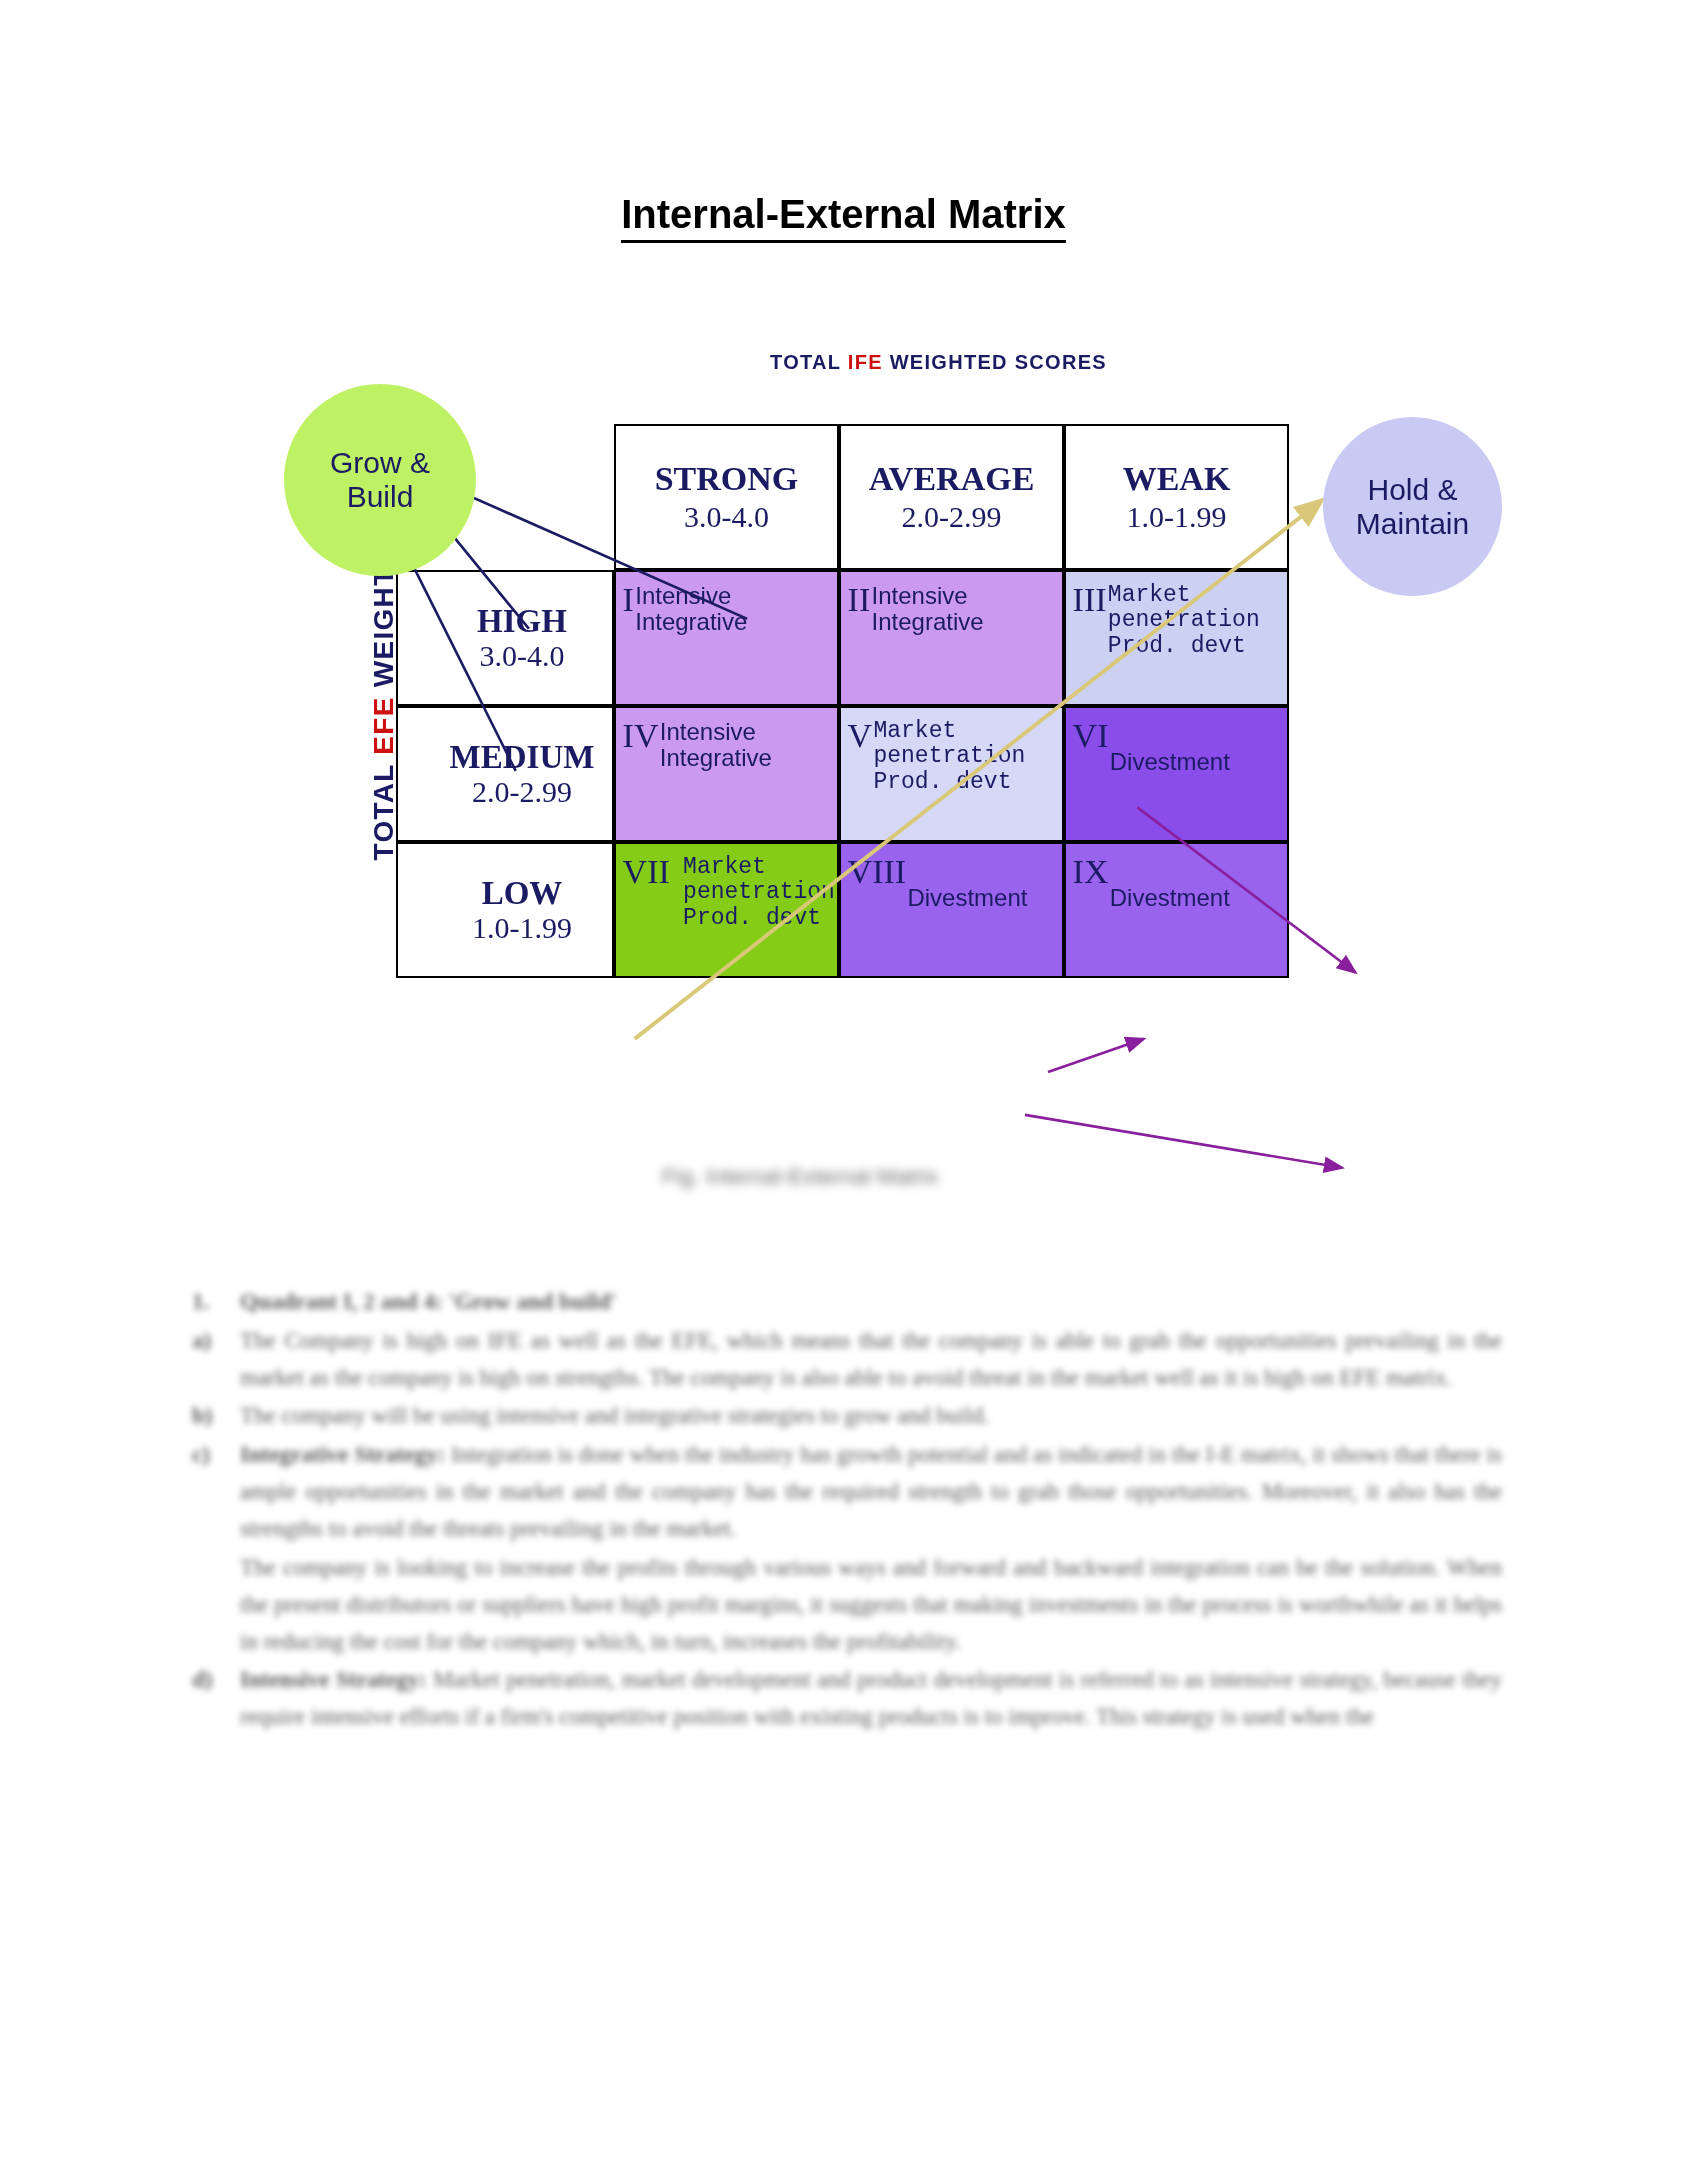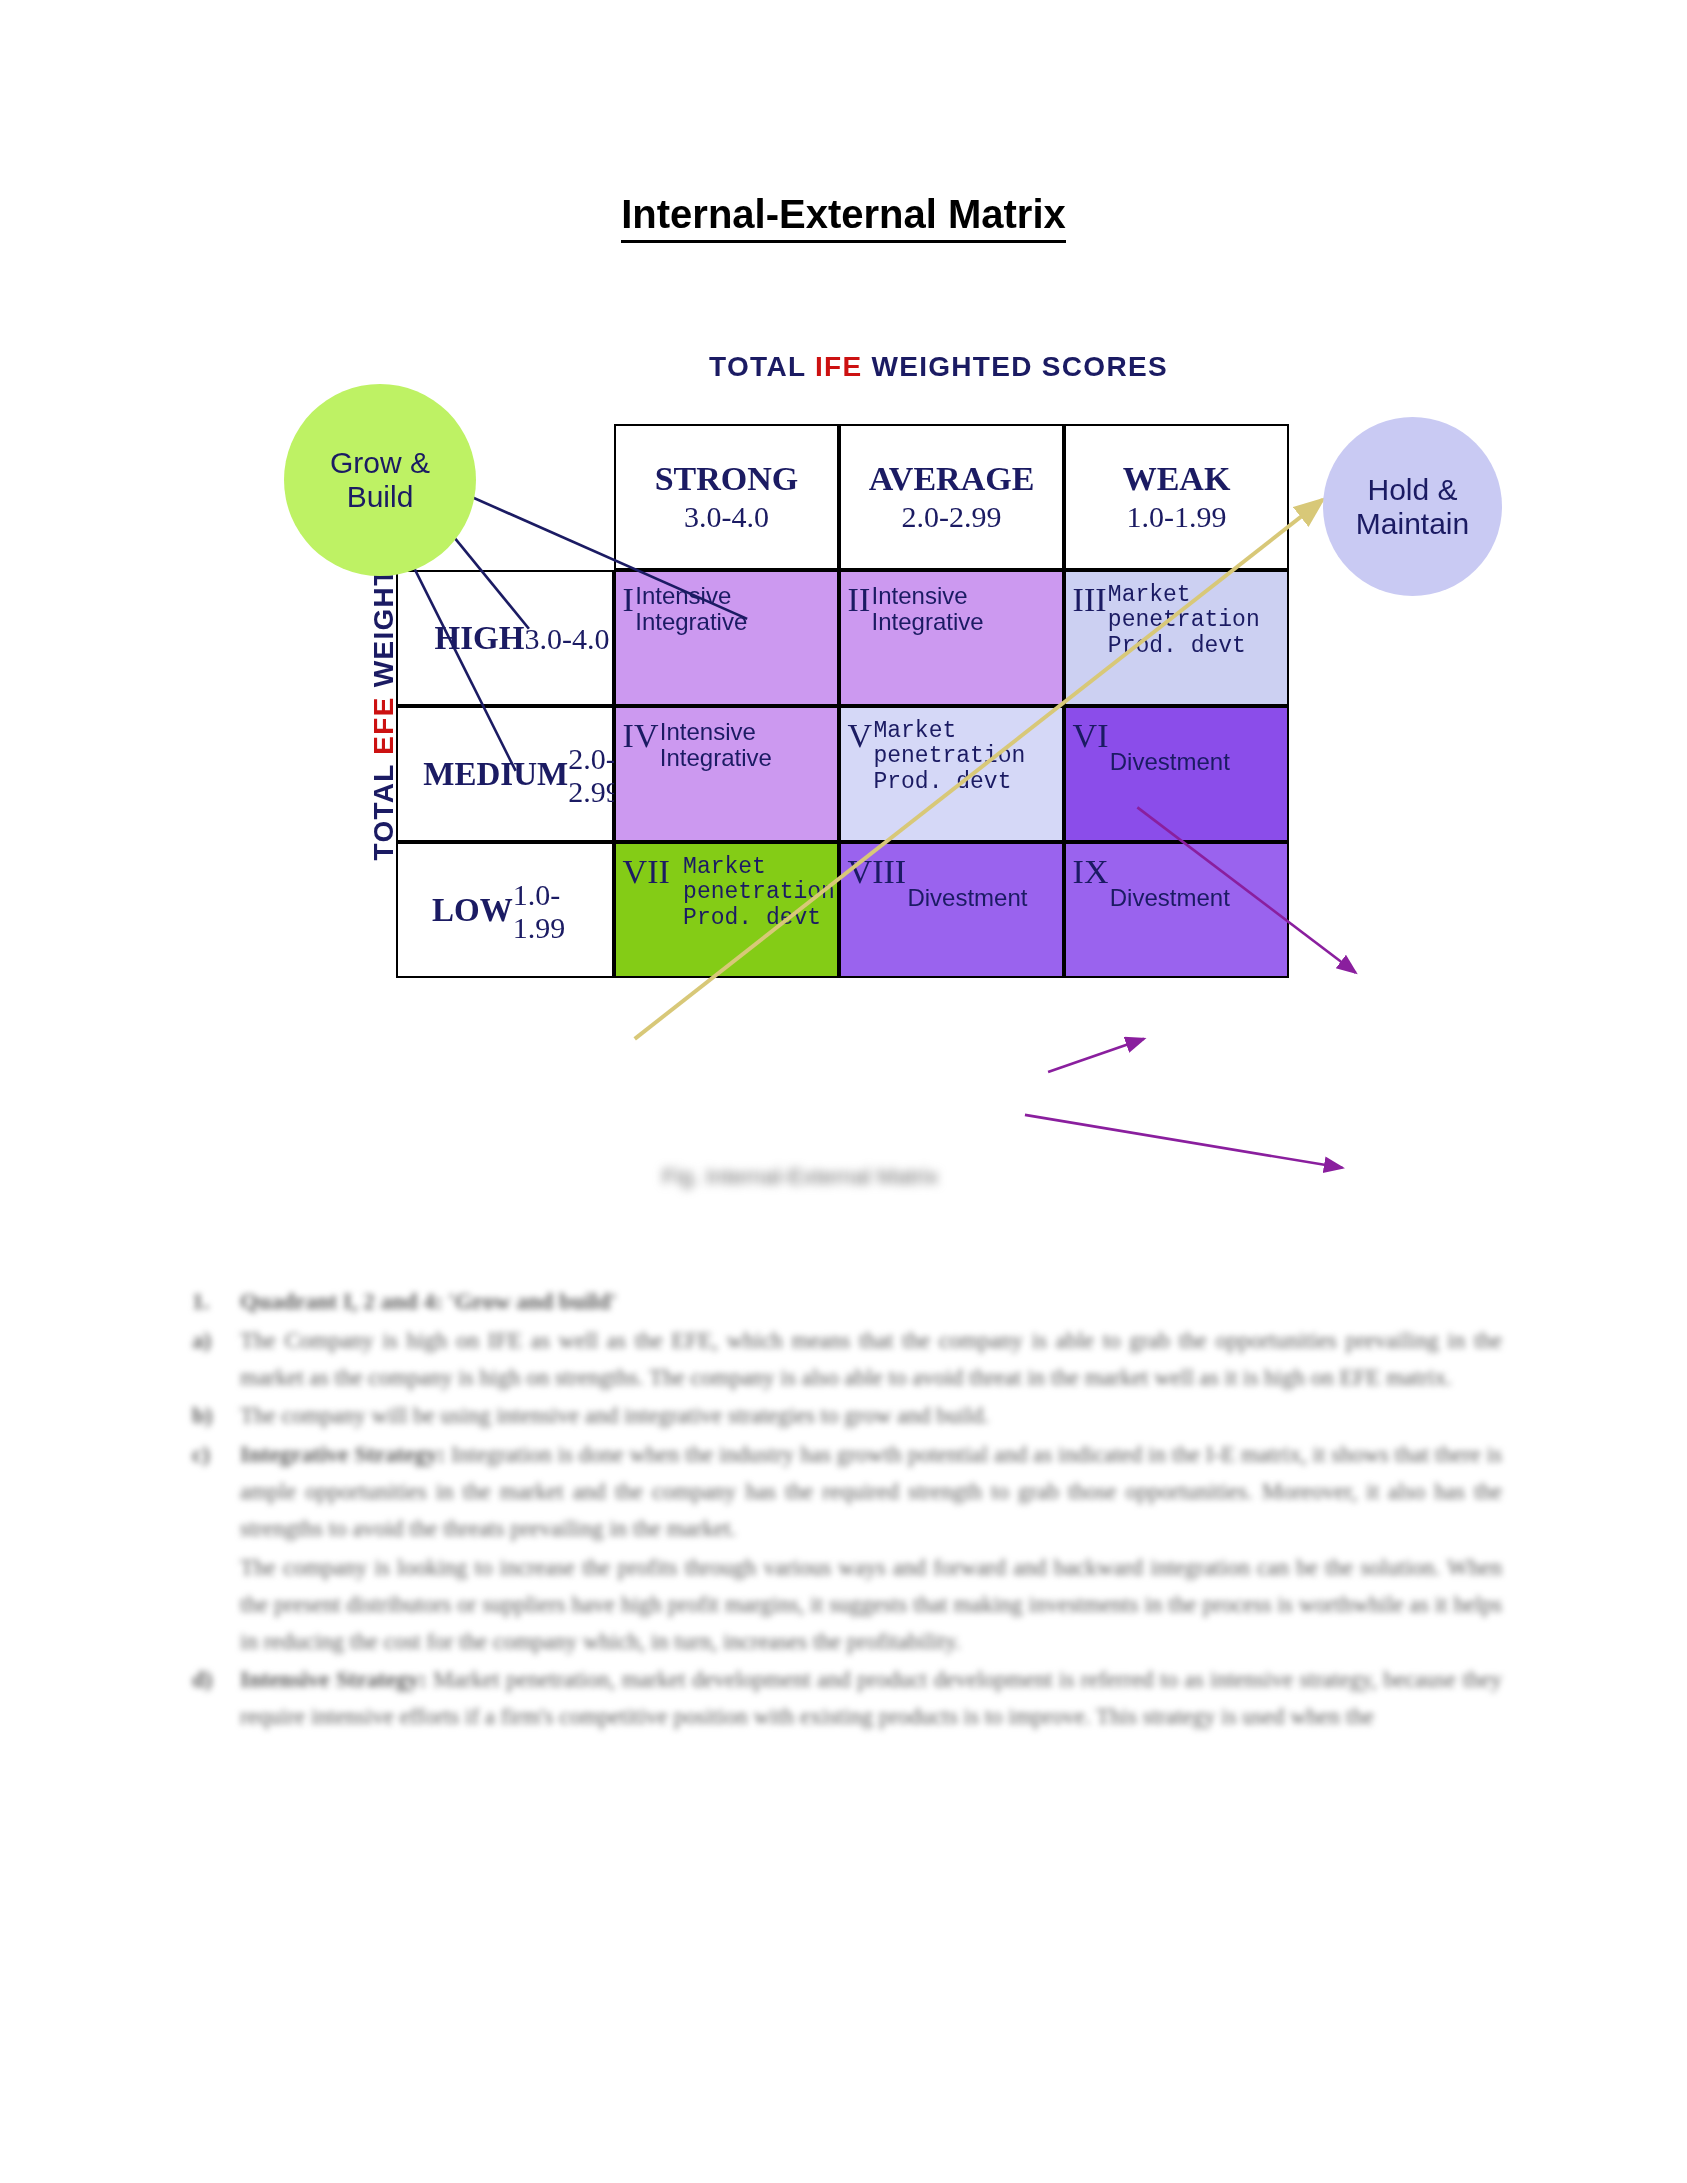--- a/index.html
+++ b/index.html
@@ -62,21 +62,21 @@
 
   
   #ife-axis {
     position: absolute;
     left: 304px;
     top: 0px;
     width: 701px;
     text-align: center;
     font-family: "Liberation Sans", sans-serif;
     font-weight: bold;
-    font-size: 28px;
+    font-size: 20px;
     letter-spacing: 1.3px;
     color: #1b1b63;
     white-space: nowrap;
   }
   #ife-axis .red { color: #cc1111; }
 
   
   #matrix {
     position: absolute;
     left: 112px;
@@ -119,21 +119,21 @@
     line-height: 1.1;
     margin-top: 2.6px;
   }
 
   
   .rowhead {
     width: 218px;
     height: 136px;
     background: #ffffff;
     display: flex;
-    flex-direction: row;
+    flex-direction: column;
     align-items: center;
     justify-content: center;
     color: #1b1b63;
     font-family: "Liberation Serif", serif;
     padding-left: 34px;
   }
   .rowhead .rh-name {
     font-weight: bold;
     font-size: 33px;
     line-height: 1.05;

